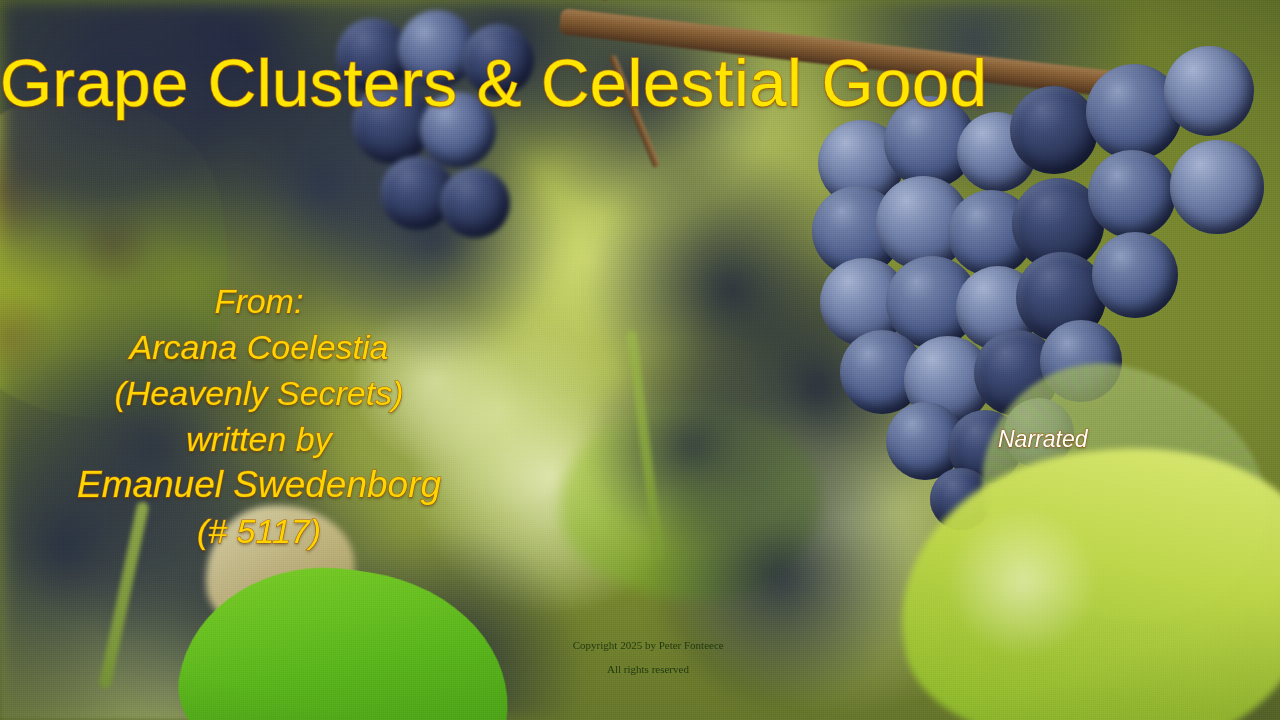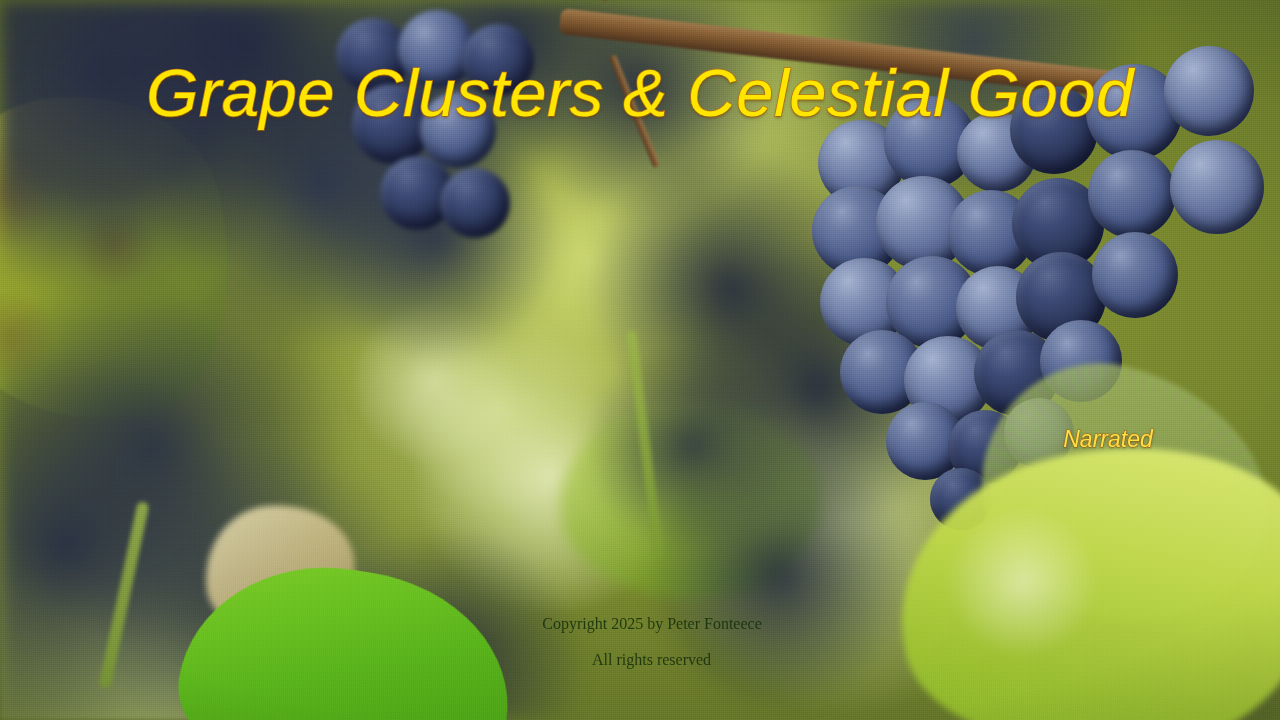--- a/index.html
+++ b/index.html
@@ -199,24 +199,22 @@
 
   
   .text-layer {
     position: absolute;
     inset: 0;
   }
 
   .slide-title {
     position: absolute;
     left: 0; right: 0;
-    top: 54px;
-    text-align: center;
+    top: 44px;
     font-size: 67px;
-    font-style: italic;
     font-weight: 400;
     letter-spacing: 0.5px;
     color: #ffe600;
     white-space: nowrap;
     -webkit-text-stroke: 1.6px #c27a12;
     paint-order: stroke fill;
     text-shadow: 0 2px 3px rgba(90,50,0,0.45);
   }
 
   .source-block {
@@ -233,37 +231,36 @@
     line-height: 46px;
   }
   .source-line { font-size: 34px; white-space: nowrap; }
   .source-line.author { font-size: 37px; }
 
   .narration-block {
     position: absolute;
     right: 62px;
     top: 424px;
     width: 220px;
-    text-align: center;
     font-style: italic;
-    color: #fde047;
+    color: #ffffff;
     -webkit-text-stroke: 0.9px #b56a0c;
     paint-order: stroke fill;
     text-shadow: 0 1px 3px rgba(70,40,0,0.55);
     line-height: 31px;
   }
   .narration-line { font-size: 23px; white-space: nowrap; }
 
   .copyright-bar {
     position: absolute;
     left: 0; right: 0;
     bottom: 33px;
     text-align: center;
     font-family: "Liberation Serif", serif;
-    font-size: 16px;
+    font-size: 11px;
     color: #15300b;
     opacity: 0.88;
     white-space: pre;
   }
   .copyright-gap { display: inline-block; width: 22px; }
 </style>
 </head>
 <body>
 
 <div id="slide">
@@ -331,20 +328,28 @@
   <div class="leaf leaf-sun-right"></div>
   <div class="leaf leaf-green-bottom"></div>
 
   <div class="bg-layer bg-grain"></div>
   <div class="bg-layer bg-vignette"></div>
 
   <div class="text-layer">
 
     <div class="slide-title">Grape Clusters &amp; Celestial Good</div>
 
+    <div class="source-block">
+      <div class="source-line">From:</div>
+      <div class="source-line">Arcana Coelestia</div>
+      <div class="source-line">(Heavenly Secrets)</div>
+      <div class="source-line">written by</div>
+      <div class="source-line author">Emanuel Swedenborg</div>
+      <div class="source-line">(# 5117)</div>
+    </div>
 
     <div class="narration-block">
       <div class="narration-line">Narrated</div>
     </div>
 
     <div class="copyright-bar">
       <span>Copyright 2025 by Peter Fonteece</span>
       <span class="copyright-gap"></span>
       <span>All rights reserved</span>
     </div>

